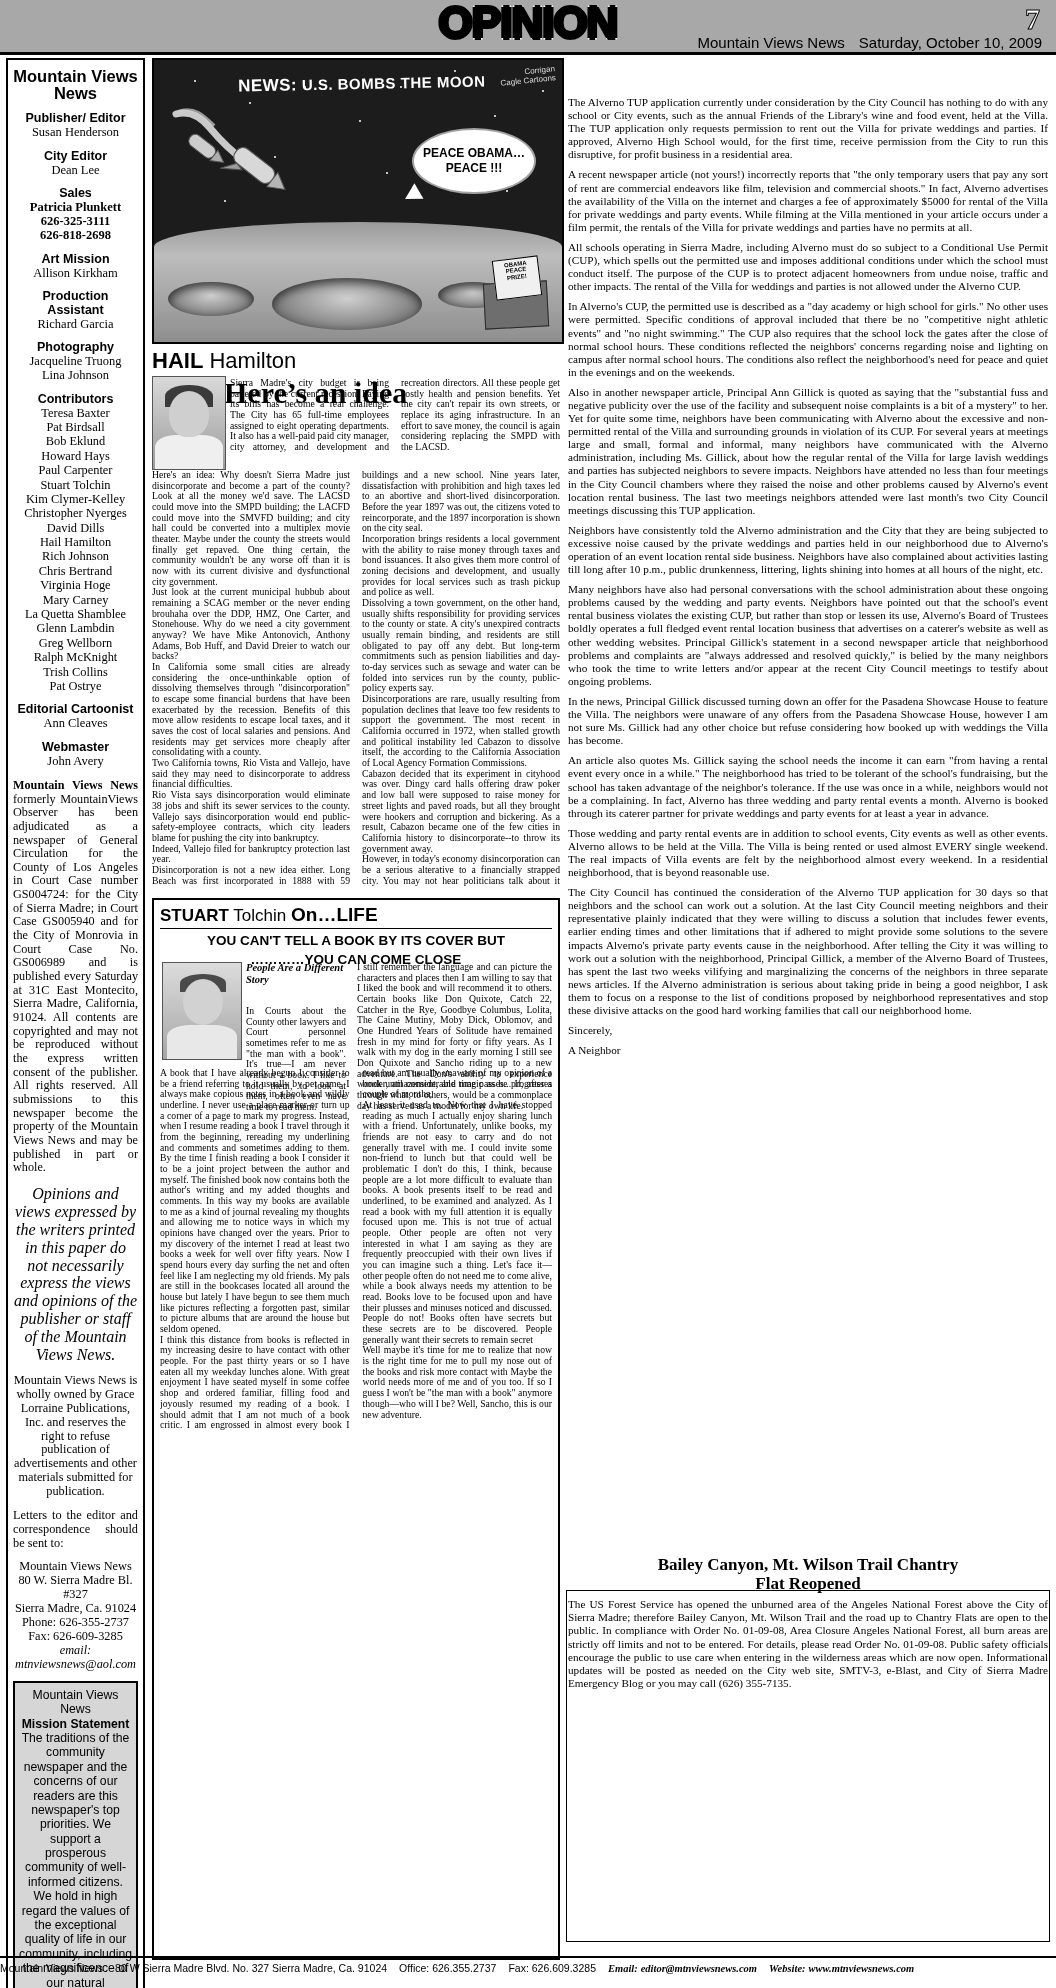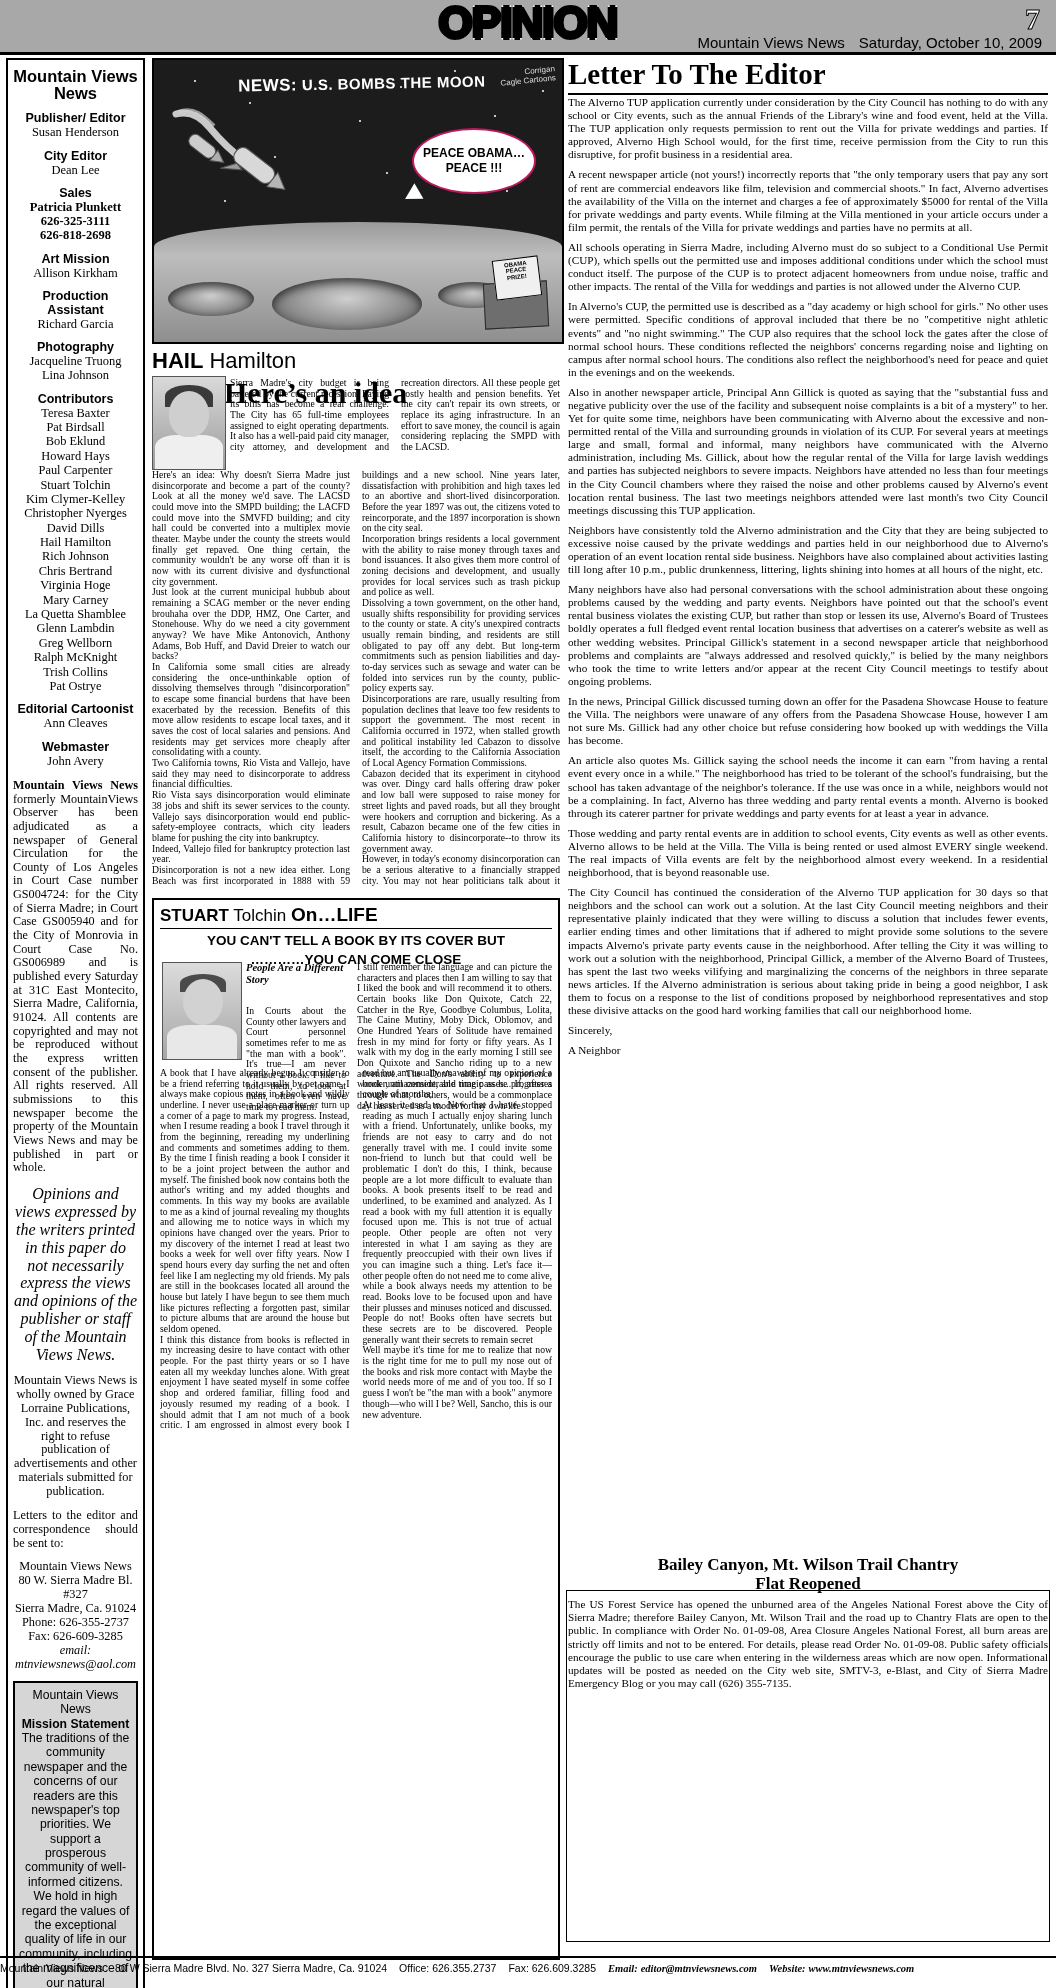--- a/index.html
+++ b/index.html
@@ -122,21 +122,21 @@
     font-family:"Liberation Sans", sans-serif;
     font-size:8px;color:#ddd;line-height:1.1;text-align:right;
     transform:rotate(-6deg);
   }
   .star{position:absolute;background:#fff;border-radius:50%;}
   .rocket{
     position:absolute;left:14px;top:36px;width:130px;height:110px;
   }
   .bubble{
     position:absolute;left:258px;top:68px;width:120px;height:62px;
-    background:#fff;border:2px solid #be185d;border-radius:50%;
+    background:#fff;border:2px solid #a3a3a3;border-radius:50%;
     font-family:"Liberation Sans", sans-serif;font-weight:bold;
     font-size:12px;color:#000;text-align:center;
     display:flex;align-items:center;justify-content:center;
     line-height:1.25;
   }
   .bubble-tail{
     position:absolute;left:250px;top:126px;width:0;height:0;
     border-left:16px solid #fff;border-top:9px solid transparent;
     border-bottom:9px solid transparent;
     transform:rotate(150deg);
@@ -502,21 +502,20 @@
     <div class="tol-rightfirst">I still remember the language and can picture the characters and places then I am willing to say that I liked the book and will recommend it to others.  Certain books like Don Quixote, Catch 22, Catcher in the Rye, Goodbye Columbus, Lolita, The Caine Mutiny, Moby Dick, Oblomov, and One Hundred Years of Solitude have remained fresh in my mind for forty or fifty years.  As I walk with my dog in the early morning I still see Don Quixote and Sancho riding up to a new adventure. The Don's ability to experience wonder, amazement, and magic as he progresses through what, to others, would be a commonplace day has served as a model for my own life.</div>
 
     <div class="tol-body" id="tol-body">
         <p>A book that I have already begun I consider to be a friend referring to it usually by pet name.  I always make copious notes in a book and wildly underline. I never use a place marker or turn up a corner of a page to mark my progress. Instead, when I resume reading a book I travel through it from the beginning, rereading my underlining and comments and sometimes adding to them. By the time I finish reading a book I consider it to be a joint project between the author and myself. The finished book now contains both the author's writing and my added thoughts and comments. In this way my books are available to me as a kind of journal revealing my thoughts and allowing me to notice ways in which my opinions have changed over the years.  Prior to my discovery of the internet I read at least two books a week for well over fifty years.  Now I spend hours every day surfing the net and often feel like I am neglecting my old friends.  My pals are still in the bookcases located all around the house but lately I have begun to see them much like pictures reflecting a forgotten past, similar to picture albums that are around the house but seldom opened.</p>
         <p>I think this distance from books is reflected in my increasing desire to have contact with other people.  For the past thirty years or so I have eaten all my weekday lunches alone.  With great enjoyment I have seated myself in some coffee shop and ordered familiar, filling food and joyously resumed my reading of a book. I should admit that I am not much of a book critic.  I am engrossed in almost every book I read but am usually unaware of my opinion of a book until considerable time passes...  If, after a couple of months,</p>
         <p>At least it used to.  Now that I have stopped reading as much I actually enjoy sharing lunch with a friend. Unfortunately, unlike books, my friends are not easy to carry and do not generally travel with me.  I could invite some non-friend to lunch but that could well be problematic  I don't do this, I think, because people are a lot more difficult to evaluate than books.  A book presents itself to be read and underlined, to be examined and analyzed.  As I read a book with my full attention it is equally focused upon me.  This is not true of actual people.  Other people are often not very interested in what I am saying as they are frequently preoccupied with their own lives if you can imagine such a thing.  Let's face it—other people often do not need me to come alive, while a book always needs my attention to be read.  Books love to be focused upon and have their plusses and minuses noticed and discussed.  People do not!  Books often have secrets but these secrets are to be discovered.  People generally want their secrets to remain secret</p>
         <p>Well maybe it's time for me to realize that now is the right time for me to pull my nose out of the books and risk more contact with  Maybe the world needs more of me and of you too.  If so I guess I won't be "the man with a book" anymore though—who will I be?  Well, Sancho, this is our new adventure.</p>
       </div>
   </div>
 
-  <div class="letterhead">Letter To The Editor</div>
   <div class="lettercol" id="letter-body">
       <p>The Alverno TUP application currently under consideration by the City Council has nothing to do with any school or City events, such as the annual Friends of the Library's wine and food event, held at the Villa.  The TUP application only requests permission to rent out the Villa for private weddings and parties.  If approved, Alverno High School would, for the first time, receive permission from the City to run this disruptive, for profit business in a residential area.</p>
       <p>A recent newspaper article (not yours!) incorrectly reports that "the only temporary users that pay any sort of rent are commercial endeavors like film, television and commercial shoots."  In fact, Alverno advertises the availability of the Villa on the internet and charges a fee of approximately $5000 for rental of the Villa for private weddings and party events.  While filming at the Villa mentioned in your article occurs under a film permit, the rentals of the Villa for private weddings and parties have no permits at all.</p>
       <p>All schools operating in Sierra Madre, including Alverno must do so subject to a Conditional Use Permit (CUP), which spells out the permitted use and imposes additional conditions under which the school must conduct itself.  The purpose of the CUP is to protect adjacent homeowners from undue noise, traffic and other impacts.  The rental of the Villa for weddings and parties is not allowed under the Alverno CUP.</p>
       <p>In Alverno's CUP, the permitted use is described as a "day academy or high school for girls."  No other uses were permitted.  Specific conditions of approval included that there be no "competitive night athletic events" and "no night swimming."  The CUP also requires that the school lock the gates after the close of normal school hours.  These conditions reflected the neighbors' concerns regarding noise and lighting on campus after normal school hours.  The conditions also reflect the neighborhood's need for peace and quiet in the evenings and on the weekends.</p>
       <p>Also in another newspaper article, Principal Ann Gillick is quoted as saying that the "substantial fuss and negative publicity over the use of the facility and subsequent noise complaints is a bit of a mystery" to her.  Yet for quite some time, neighbors have been communicating with Alverno about the excessive and non-permitted rental of the Villa and surrounding grounds in violation of its CUP.  For several years at meetings large and small, formal and informal, many neighbors have communicated with the Alverno administration, including Ms. Gillick, about how the regular rental of the Villa for large lavish weddings and parties has subjected neighbors to severe impacts.  Neighbors have attended no less than four meetings in the City Council chambers where they raised the noise and other problems caused by Alverno's event location rental business.  The last two meetings neighbors attended were last month's two City Council meetings discussing this TUP application.</p>
       <p>Neighbors have consistently told the Alverno administration and the City that they are being subjected to excessive noise caused by the private weddings and parties held in our neighborhood due to Alverno's operation of an event location rental side business.  Neighbors have also complained about activities lasting till long after 10 p.m., public drunkenness, littering, lights shining into homes at all hours of the night, etc.</p>
       <p>Many neighbors have also had personal conversations with the school administration about these ongoing problems caused by the wedding and party events.  Neighbors have pointed out that the school's event rental business violates the existing CUP, but rather than stop or lessen its use, Alverno's Board of Trustees boldly operates a full fledged event rental location business that advertises on a caterer's website as well as other wedding websites.  Principal Gillick's statement in a second newspaper article that neighborhood problems and complaints are "always addressed and resolved quickly," is belied by the many neighbors who took the time to write letters and/or appear at the recent City Council meetings to testify about ongoing problems.</p>
       <p>In the news, Principal Gillick discussed turning down an offer for the Pasadena Showcase House to feature the Villa.  The neighbors were unaware of any offers from the Pasadena Showcase House, however I am not sure Ms. Gillick had any other choice but refuse considering how booked up with weddings the Villa has become.</p>
       <p>An article also quotes Ms. Gillick saying the school needs the income it can earn "from having a rental event every once in a while."  The neighborhood has tried to be tolerant of the school's fundraising, but the school has taken advantage of the neighbor's tolerance.  If the use was once in a while, neighbors would not be a complaining.  In fact, Alverno has three wedding and party rental events a month.  Alverno is booked through its caterer partner for private weddings and party events for at least a year in advance.</p>

